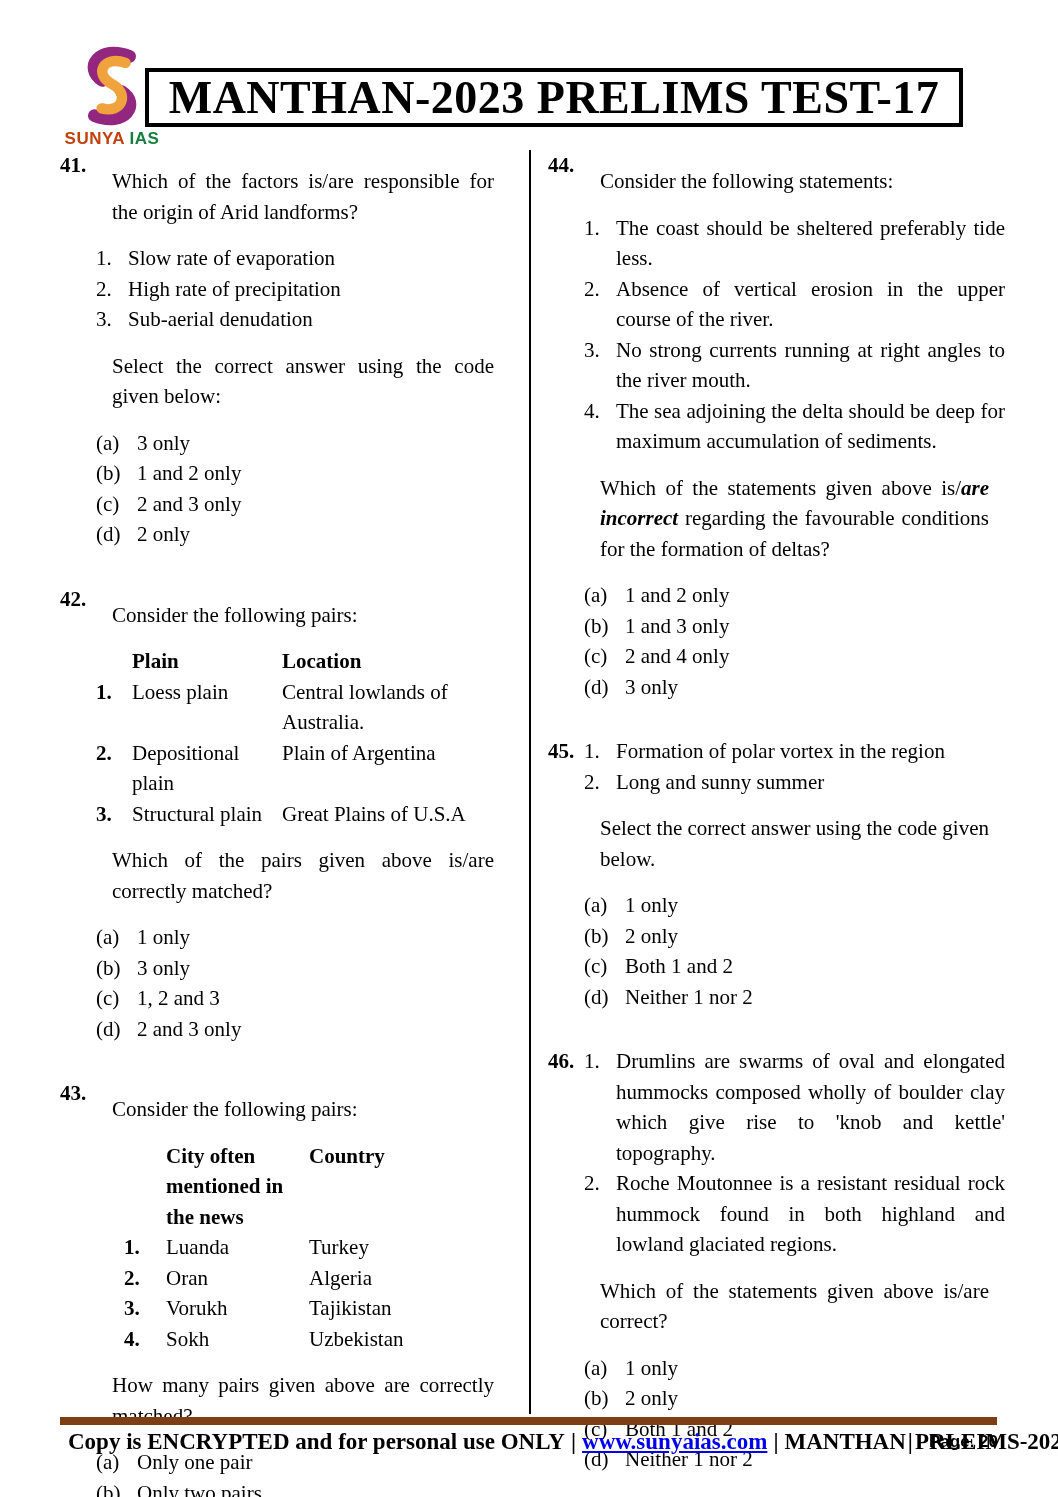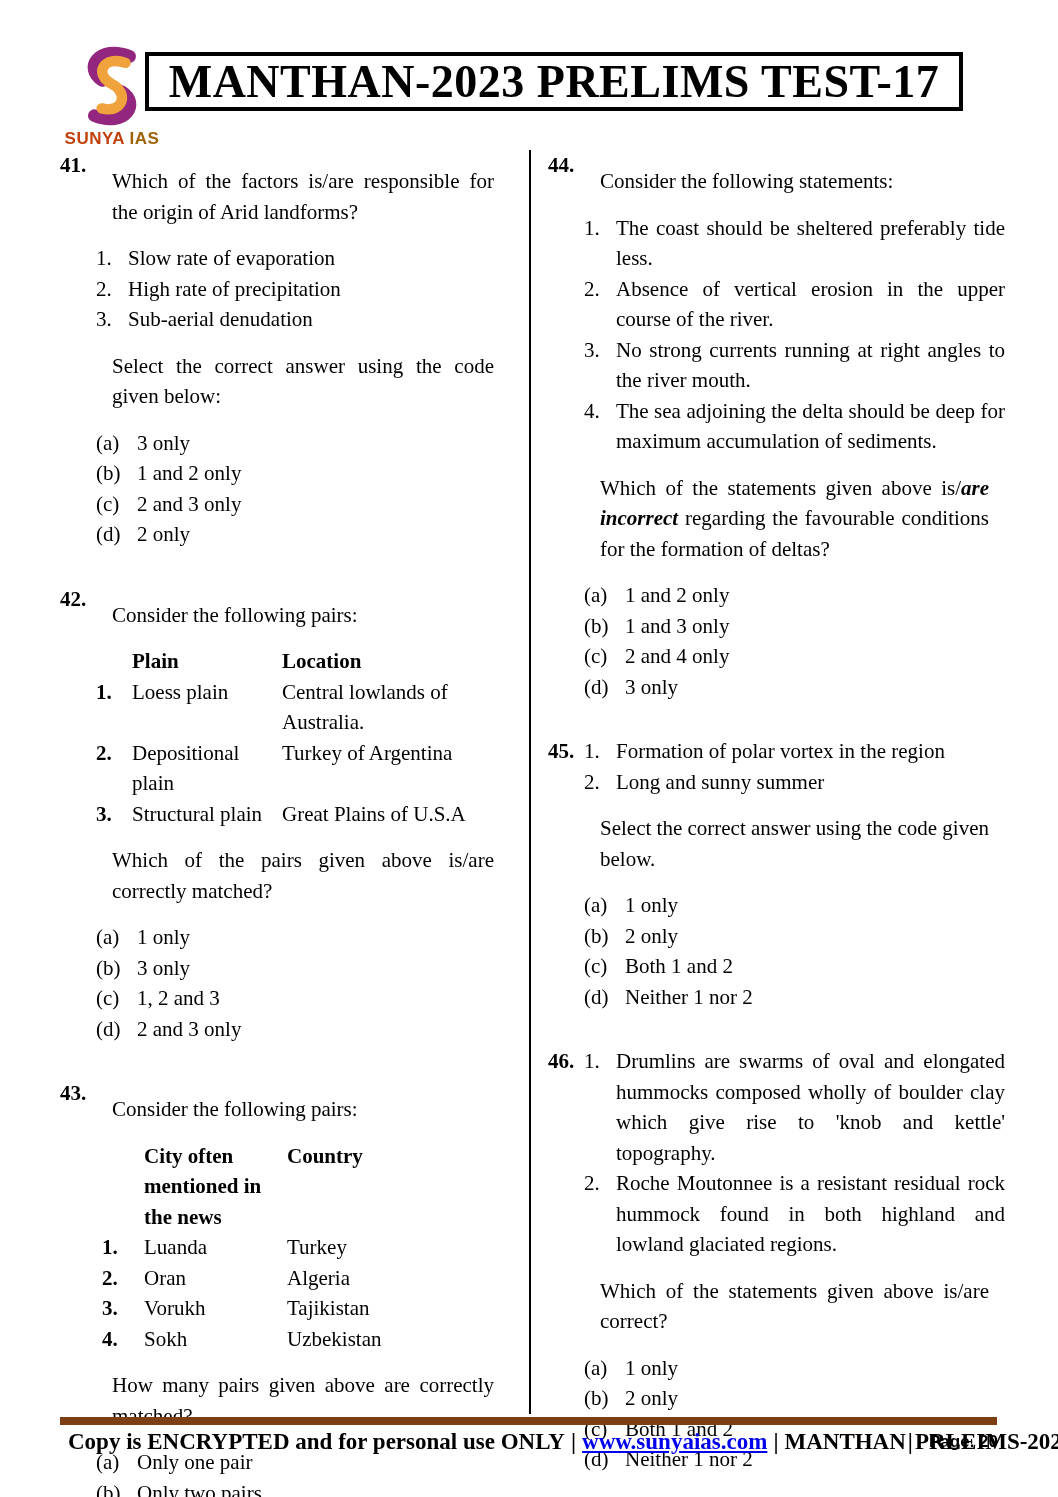--- a/index.html
+++ b/index.html
@@ -12,23 +12,23 @@
     overflow:hidden;
   }
   
   .logo{position:absolute;left:56px;top:44px;width:112px;text-align:center;}
   .logo svg{display:block;margin:0 auto;}
   .logo-text{
     font-family:"Liberation Sans","DejaVu Sans",sans-serif;
     font-weight:bold;font-size:17px;letter-spacing:.5px;margin-top:1px;white-space:nowrap;
   }
   .logo-text .brand-primary{color:#c2410c;}
-  .logo-text .brand-secondary{color:#a16207;}
+  .logo-text .brand-secondary{color:#15803d;}
   .title-box{
-    position:absolute;left:145px;top:52px;width:818px;height:59px;
+    position:absolute;left:145px;top:68px;width:818px;height:59px;
     box-sizing:border-box;border:4px solid #000;
     display:flex;align-items:center;justify-content:center;
   }
   .title{
     margin:0;font-size:46px;font-weight:bold;letter-spacing:.5px;white-space:nowrap;
     font-family:"Liberation Serif","DejaVu Serif",serif;
   }
   
   .columns{
     position:absolute;left:60px;top:150px;width:945px;height:1264px;
@@ -43,21 +43,21 @@
   .question + .question{margin-top:34px;}
   .qnum{font-weight:bold;}
   .qbody{min-width:0;}
   p{margin:16px;}
   .qtext{text-align:justify;}
   .statement{display:grid;grid-template-columns:32px 1fr;}
   .stext{text-align:justify;min-width:0;}
   .option{display:grid;grid-template-columns:41px 1fr;}
   .pairs .pair-row{display:grid;align-items:start;}
   .pairs-42 .pair-row{grid-template-columns:36px 150px 1fr;}
-  .pairs-43{margin-left:6px;}
+  .pairs-43{margin-left:28px;}
   .pairs-43 .pair-row{grid-template-columns:42px 143px 1fr;}
   .pair-head .pc1,.pair-head .pc2{font-weight:bold;}
   .pnum{font-weight:bold;}
   .em{font-weight:bold;font-style:italic;}
   
   .footer-rule{position:absolute;left:60px;top:1417px;width:937px;height:8px;background:#7c3e12;}
   .footer-row{
     position:absolute;left:68px;top:1429px;width:945px;
     font-family:Liberation Serif, serif;
     font-weight:bold;font-size:23px;white-space:nowrap;
@@ -146,21 +146,21 @@
                 <span class="pc2">Location</span>
               </div>
             <div class="pair-row">
                 <span class="pnum">1.</span>
                 <span class="pc1">Loess plain</span>
                 <span class="pc2">Central lowlands of Australia.</span>
               </div>
             <div class="pair-row">
                 <span class="pnum">2.</span>
                 <span class="pc1">Depositional plain</span>
-                <span class="pc2">Turkey of Argentina</span>
+                <span class="pc2">Plain of Argentina</span>
               </div>
             <div class="pair-row">
                 <span class="pnum">3.</span>
                 <span class="pc1">Structural plain</span>
                 <span class="pc2">Great Plains of U.S.A</span>
               </div>
           </div>
           <p class="qtext">Which of the pairs given above is/are correctly matched?</p>
           <div>
             <div class="option">

